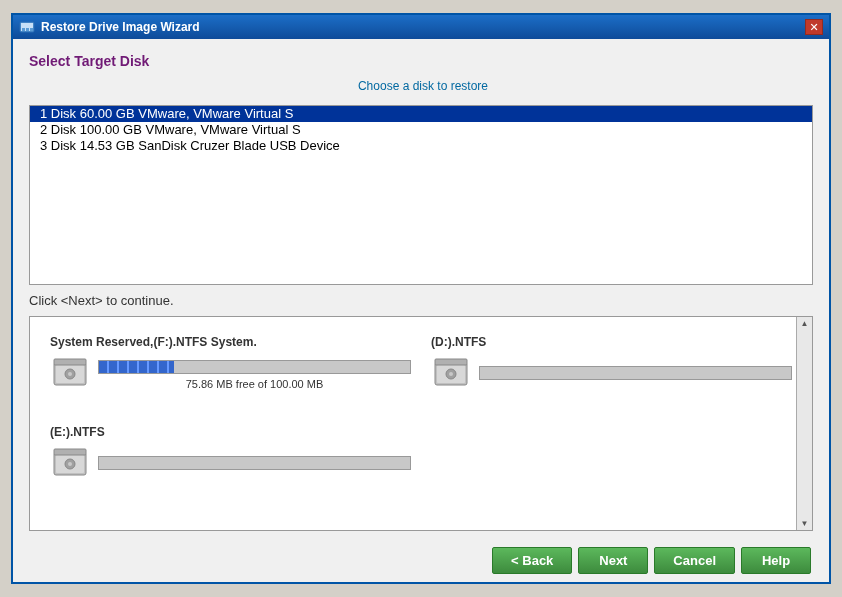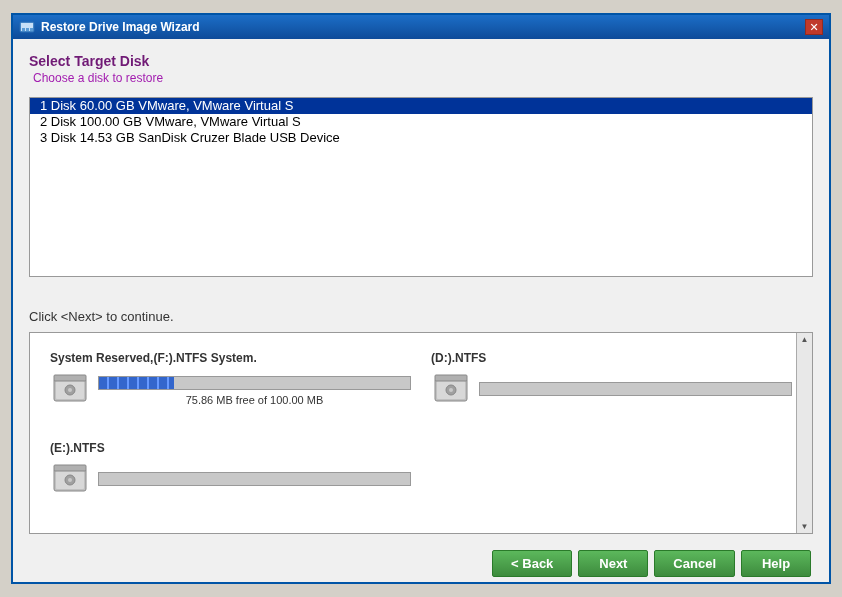--- a/index.html
+++ b/index.html
@@ -67,23 +67,24 @@
     .header-section {
       margin-bottom: 4px;
     }
     .page-title {
       font-size: 14px;
       font-weight: bold;
       color: #701a75;
     }
     .page-subtitle {
       font-size: 12px;
-      color: #a21caf;
-      margin-top: 2px;
+      color: #0369a1;
+      margin-top: 10px;
       margin-left: 4px;
+      text-align: center;
     }
     .disk-list {
       border: 1px solid #999;
       background: white;
       flex-shrink: 0;
       height: 180px;
       overflow-y: auto;
     }
     .disk-item {
       padding: 0 10px;
@@ -91,21 +92,20 @@
       cursor: pointer;
       border-bottom: 1px solid transparent;
     }
     .disk-item.selected {
       background: #003399;
       color: white;
     }
     .continue-text {
       font-size: 13px;
       color: #333;
-      margin-top: 24px;
     }
     .partition-panel {
       border: 1px solid #999;
       background: white;
       flex: 1;
       overflow-y: auto;
       position: relative;
     }
     .partition-grid {
       display: grid;

